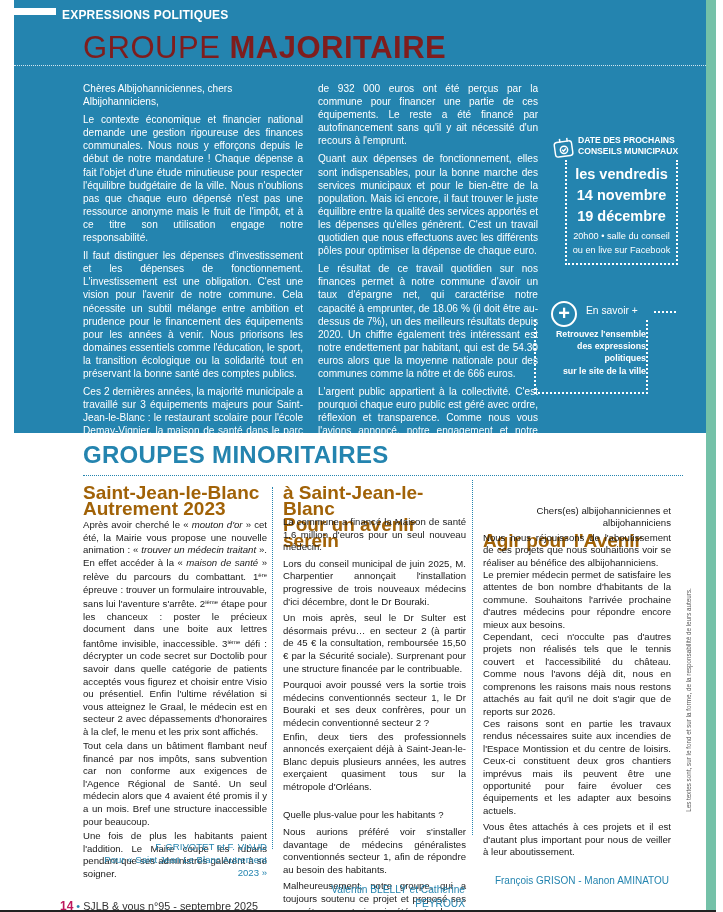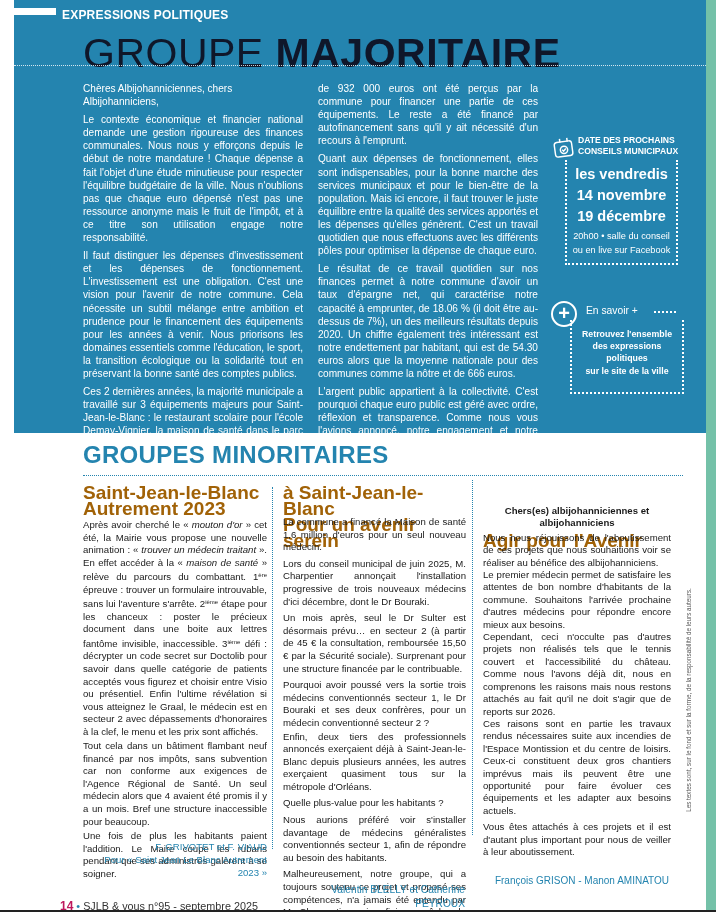--- a/index.html
+++ b/index.html
@@ -8,60 +8,60 @@
 
   .green-strip { position: absolute; left: 706px; top: 0; width: 10px; height: 912px; background: #74c1a8; }
   .right-margin { position: absolute; left: 716px; top: 0; width: 7px; height: 912px; background: #ffffff; }
 
   .maj-panel { position: absolute; left: 14px; top: 0; width: 692px; height: 433px; background: #2484af; color: #fff; }
   .left-white { position: absolute; left: 0; top: 0; width: 14px; height: 912px; background: #fff; }
 
   .kicker-bar { position: absolute; left: 14px; top: 8px; width: 42px; height: 7px; background: #fff; }
   .kicker { position: absolute; left: 62px; top: 8px; font-weight: bold; font-size: 12px; letter-spacing: 0.2px; color: #fff; }
 
-  .maj-title { position: absolute; left: 83px; top: 30px; font-size: 41px; letter-spacing: 0.5px; color: #0f172a; font-weight: normal; }
+  .maj-title { position: absolute; left: 83px; top: 30px; font-size: 31px; letter-spacing: 0.5px; color: #7f1d1d; font-weight: normal; }
   .maj-title b { font-weight: bold; }
   .maj-dots { position: absolute; left: 14px; top: 65px; width: 692px; border-top: 1px dotted rgba(255,255,255,0.8); }
 
   .col { position: absolute; font-size: 10.1px; line-height: 13.1px; text-align: justify; }
   .col p { margin-bottom: 5px; }
   .maj-col1 { left: 83px; top: 82px; width: 220px; color: #fff; }
   .maj-col2 { left: 318px; top: 82px; width: 220px; color: #fff; }
   .cal-icon { position: absolute; left: 553px; top: 137px; width: 22px; height: 22px; }
   .box-title { position: absolute; left: 578px; top: 135px; font-size: 8.6px; font-weight: bold; line-height: 11px; color: #fff; }
   .date-box { position: absolute; left: 565px; top: 160px; width: 113px; height: 105px; border-left: 2px dotted #fff; border-right: 2px dotted #fff; border-bottom: 2px dotted #fff; text-align: center; color: #fff; }
   .date-big { font-size: 14.5px; font-weight: bold; line-height: 21px; }
   .date-big.first { margin-top: 4px; }
   .date-small { font-size: 9.2px; line-height: 14px; }
   .date-small.first { margin-top: 2px; }
 
   .plus-icon { position: absolute; left: 551px; top: 301px; width: 26px; height: 26px; border: 2px solid #fff; border-radius: 50%; color: #fff; text-align: center; font-size: 20px; line-height: 21px; font-weight: bold; }
   .savoir-label { position: absolute; left: 586px; top: 305px; font-size: 10.3px; color: #fff; }
   .savoir-dots { position: absolute; left: 654px; top: 311px; width: 22px; border-top: 2px dotted #fff; }
-  .savoir-box { position: absolute; left: 570px; top: 320px; width: 114px; height: 74px; border-left: 2px dotted #fff; border-right: 2px dotted #fff; border-bottom: 2px dotted #fff; text-align: center; color: #fff; font-size: 8.8px; font-weight: bold; line-height: 12.2px; padding-top: 8px; }
+  .savoir-box { position: absolute; left: 534px; top: 320px; width: 114px; height: 74px; border-left: 2px dotted #fff; border-right: 2px dotted #fff; border-bottom: 2px dotted #fff; text-align: right; color: #fff; font-size: 8.8px; font-weight: bold; line-height: 12.2px; padding-top: 8px; }
 
   .min-title { position: absolute; left: 83px; top: 441px; font-size: 24px; color: #2484af; letter-spacing: 0.3px; }
   .min-title b { font-weight: bold; }
   .min-dots { position: absolute; left: 83px; top: 475px; width: 600px; border-top: 1px dotted #2484af; }
 
   .vsep { position: absolute; top: 487px; height: 362px; border-left: 1px dotted #2484af; }
   .vsep.v1 { left: 272px; }
   .vsep.v2 { left: 472px; height: 355px; top: 480px; }
 
   .grp-title { position: absolute; font-size: 19px; line-height: 16px; font-weight: bold; color: #a16207; }
   .g1-title { left: 83px; top: 485px; width: 190px; }
   .g2-title { left: 283px; top: 485px; width: 190px; }
   .g3-title { left: 483px; top: 485px; width: 190px; margin-top: 48px; }
 
   .g1 { left: 83px; top: 519px; width: 184px; color: #1a1a1a; font-size: 9.6px; line-height: 12.55px; }
   .g2 { left: 283px; top: 516px; width: 183px; color: #1a1a1a; font-size: 9.6px; line-height: 12.6px; }
   .g3 { left: 483px; top: 505px; width: 188px; color: #1a1a1a; font-size: 9.6px; line-height: 12.4px; }
   .g1 p, .g2 p, .g3 p { margin-bottom: 2px; }
   .g2 p { margin-bottom: 4px; }
-  .g3 p.left { text-align: center; font-weight: bold; }
+  .g3 p.left { text-align: right; }
   sup { font-size: 6px; vertical-align: 3px; }
 
   .sig { position: absolute; color: #2484af; text-align: right; font-size: 9.6px; line-height: 13px; }
   .sig1 { left: 83px; top: 840px; width: 184px; }
   .sig2 { left: 283px; top: 883px; width: 182px; font-size: 10.2px; line-height: 14px; }
   .sig3 { left: 483px; top: 874px; width: 186px; font-size: 10px; }
 
   .footer { position: absolute; left: 60px; top: 899px; font-size: 10.8px; color: #333; }
   .footer .pnum { font-weight: bold; color: #be185d; font-size: 12px; }
   .footer .bullet { color: #2484af; }
@@ -148,21 +148,21 @@
 
 <div class="grp-title g2-title">
   <div>à Saint-Jean-le-Blanc</div>
   <div>Pour un avenir serein</div>
 </div>
 <div class="col g2">
   <p>La commune a financé la Maison de santé 1,6 million d'euros pour un seul nouveau médecin.</p>
   <p>Lors du conseil municipal de juin 2025, M. Charpentier annonçait l'installation progressive de trois nouveaux médecins d'ici décembre, dont le Dr Bouraki.</p>
   <p>Un mois après, seul le Dr Sulter est désormais prévu… en secteur 2 (à partir de 45 € la consultation, remboursée 15,50 € par la Sécurité sociale). Surprenant pour une structure financée par le contribuable.</p>
   <p style="margin-bottom:1px">Pourquoi avoir poussé vers la sortie trois médecins conventionnés secteur 1, le Dr Bouraki et ses deux confrères, pour un médecin conventionné secteur 2 ?</p>
-  <p style="margin-bottom:4px">Enfin, deux tiers des professionnels annoncés exerçaient déjà à Saint-Jean-le-Blanc depuis plusieurs années, les autres exerçaient quasiment tous sur la métropole d'Orléans.</p>
+  <p style="margin-bottom:16px">Enfin, deux tiers des professionnels annoncés exerçaient déjà à Saint-Jean-le-Blanc depuis plusieurs années, les autres exerçaient quasiment tous sur la métropole d'Orléans.</p>
   <p>Quelle plus-value pour les habitants ?</p>
   <p>Nous aurions préféré voir s'installer davantage de médecins généralistes conventionnés secteur 1, afin de répondre au besoin des habitants.</p>
   <p>Malheureusement, notre groupe, qui a toujours soutenu ce projet et proposé ses compétences, n'a jamais été entendu par M. Charpentier qui a fini par gâcher le projet.</p>
 </div>
 <div class="sig sig2">
   <div>Valentin BLELLY et Catherine PEYROUX</div>
   <div>avenir.serein.sjb@gmail.com</div>
 </div>
 
 <div class="grp-title g3-title">

